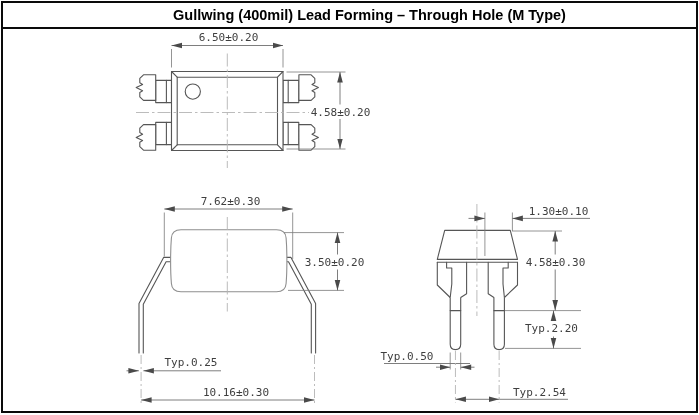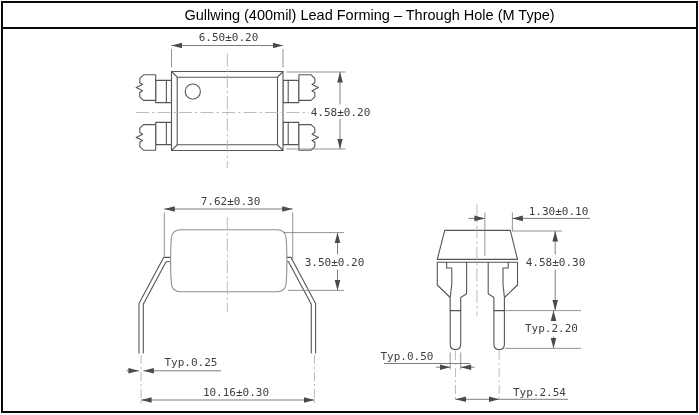--- a/index.html
+++ b/index.html
@@ -1,21 +1,21 @@
 <!DOCTYPE html>
 <html><head>
 <meta charset="utf-8">
 <style>
   html,body{margin:0;padding:0;background:#e8e8e8;}
   #page{position:relative;width:699px;height:415px;background:#ffffff;overflow:hidden;
         font-family:"Liberation Sans",sans-serif;}
   #frame{position:absolute;left:1px;top:1px;right:1px;bottom:2px;border:2px solid #0a0a0a;pointer-events:none;}
   #titlebar{position:absolute;left:3px;top:3px;right:3px;height:24px;border-bottom:2px solid #0a0a0a;
             display:flex;align-items:center;justify-content:center;}
-  #titlebar .t{font-weight:normal;font-size:14.5px;color:#000;letter-spacing:0px;margin-left:40px;}
+  #titlebar .t{font-weight:bold;font-size:14.5px;color:#000;letter-spacing:0px;margin-left:40px;}
   svg{position:absolute;left:0;top:0;}
   .ln{stroke:#565656;stroke-width:1.1;fill:none;stroke-linejoin:round;stroke-linecap:round;}
   .lnw{stroke:#565656;stroke-width:1.1;fill:#ffffff;stroke-linejoin:round;}
   .body2{stroke:#8f8f8f;stroke-width:1.1;fill:#ffffff;}
   .dim{stroke:#6f6f6f;stroke-width:0.9;fill:none;}
   .ext{stroke:#7a7a7a;stroke-width:0.8;fill:none;}
   .cl{stroke:#b4b4b4;stroke-width:0.9;fill:none;stroke-dasharray:13 3 2.5 3;}
   .cls{stroke:#b4b4b4;stroke-width:0.9;fill:none;stroke-dasharray:9 3 2 3;}
   .dtxt{font-family:"DejaVu Sans Mono",monospace;font-size:11px;fill:#3f3f3f;}
 </style>

